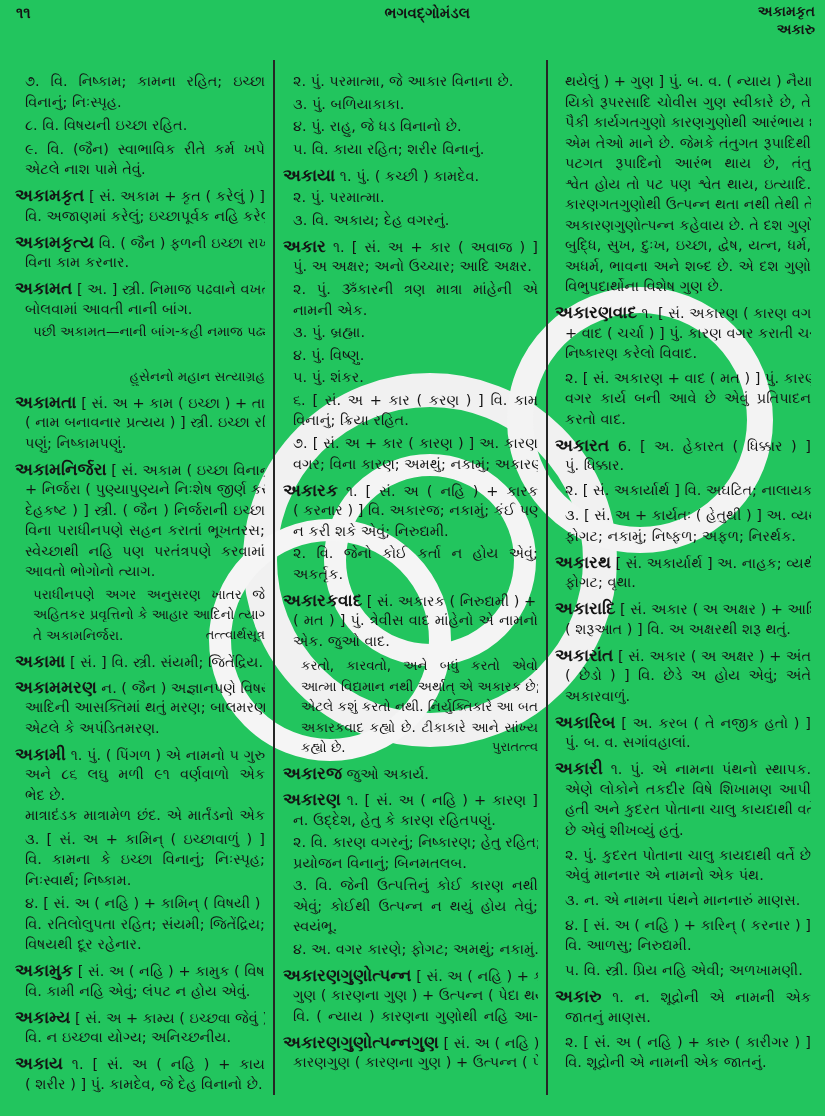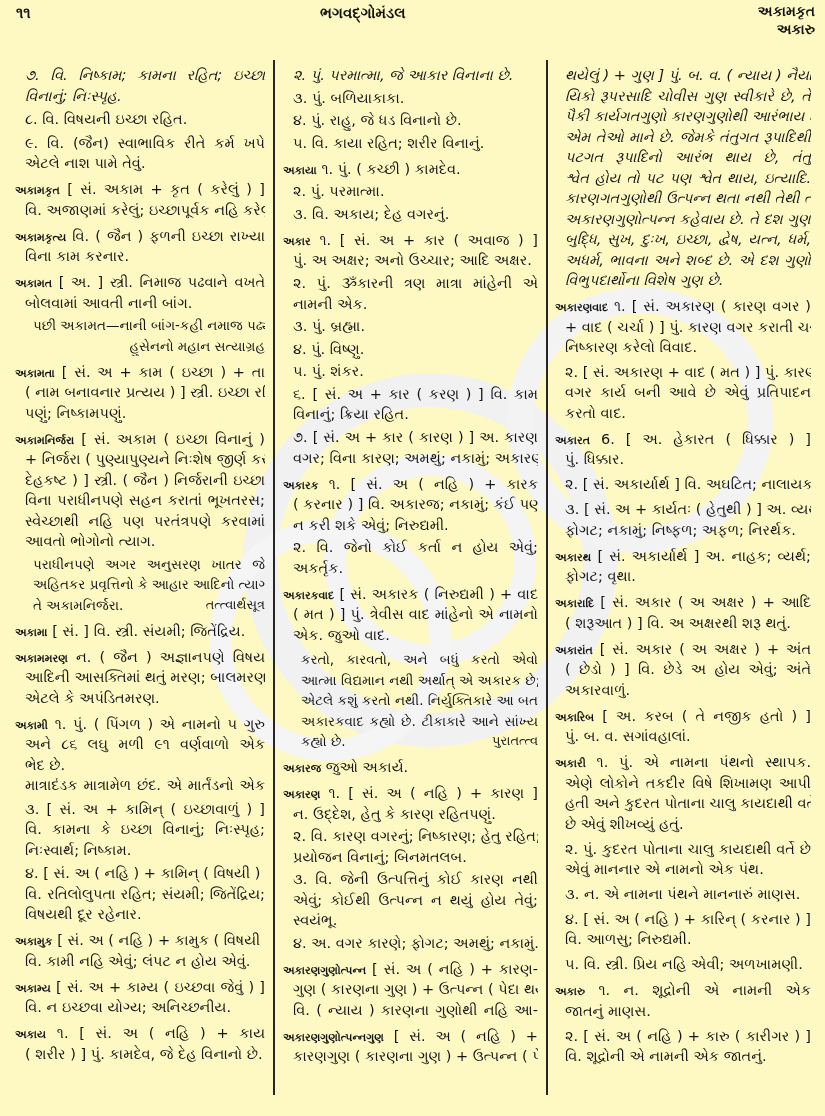--- a/index.html
+++ b/index.html
@@ -1,51 +1,51 @@
 <!DOCTYPE html>
 <html><head>
 <meta charset="utf-8">
 <style>
   * { box-sizing: border-box; }
   body { margin: 0; background: #ffffff; }
   .page {
     position: relative; width: 825px; height: 1116px; overflow: hidden;
-    background: #fef9c3; color: #141414;
+    background: #22c55e; color: #141414;
     font-family: "DejaVu Sans", sans-serif;
   }
   .wm { position: absolute; left: 0; top: 0; pointer-events: none; }
   .hdr-num { position: absolute; left: 16px; top: 4px; font-size: 15px; font-weight: bold; }
-  .hdr-title { position: absolute; left: 320px; width: 150px; top: 4px; font-size: 15px; font-weight: bold; text-align: left; }
+  .hdr-title { position: absolute; left: 320px; width: 150px; top: 4px; font-size: 15px; font-weight: bold; text-align: right; }
   .hdr-guide { position: absolute; right: 10px; font-size: 14px; font-weight: bold; text-align: right; }
   .hdr-guide.g1 { top: 3px; }
   .hdr-guide.g2 { top: 21px; }
   .vr { position: absolute; top: 60px; height: 1035px; width: 2px; background: #262626; }
   .vr.v1 { left: 273px; }
   .vr.v2 { left: 546px; }
 
   .col { position: absolute; top: 65px; }
   .c1 { left: 15px; width: 250px; --eg: 5.5px; --sg: 3px;  --qg: 2px; }
   .c2 { left: 283px; width: 255px; --eg: 5.5px; --sg: 2.1px; --qg: 4px; }
   .c3 { left: 555px; width: 256px; --eg: 5.5px; --sg: 4.4px; --qg: 4px; }
 
   .blk.e { margin-top: var(--eg); }
   .blk.s { margin-top: var(--sg); }
   .blk.q { margin-top: var(--qg); }
-  .blk:first-child { margin-top: 0; font-style: italic; }
+  .blk:first-child { margin-top: 6px; }
 
   .ln {
     height: 20.5px; line-height: 20.5px; font-size: 14.5px;
     white-space: nowrap; overflow: hidden; text-align: left;
   }
   .ln.in { padding-left: 10px; }
   .ln.j { text-align: justify; text-align-last: justify; }
-  .hw { font-weight: bold; font-size: 11px; }
+  .hw { font-weight: bold; font-size: 17px; }
   .blk.q .ln { padding-left: 18px; font-size: 13.5px; }
   .src { float: right; font-size: 13px; }
-  .ln.src-line { text-align: right; font-size: 12.5px; }
+  .ln.src-line { text-align: right; font-size: 12.5px; margin-top: 24px; }
 </style>
 </head>
 <body>
 
 <div class="page">
 
   <svg class="wm" width="825" height="1116">
     <circle cx="430" cy="560" r="170" fill="none" stroke="#f1f1f1" stroke-width="34"></circle>
     <circle cx="430" cy="560" r="95" fill="none" stroke="#f4f4f4" stroke-width="22"></circle>
     <circle cx="640" cy="420" r="120" fill="none" stroke="#f3f3f3" stroke-width="26"></circle>

